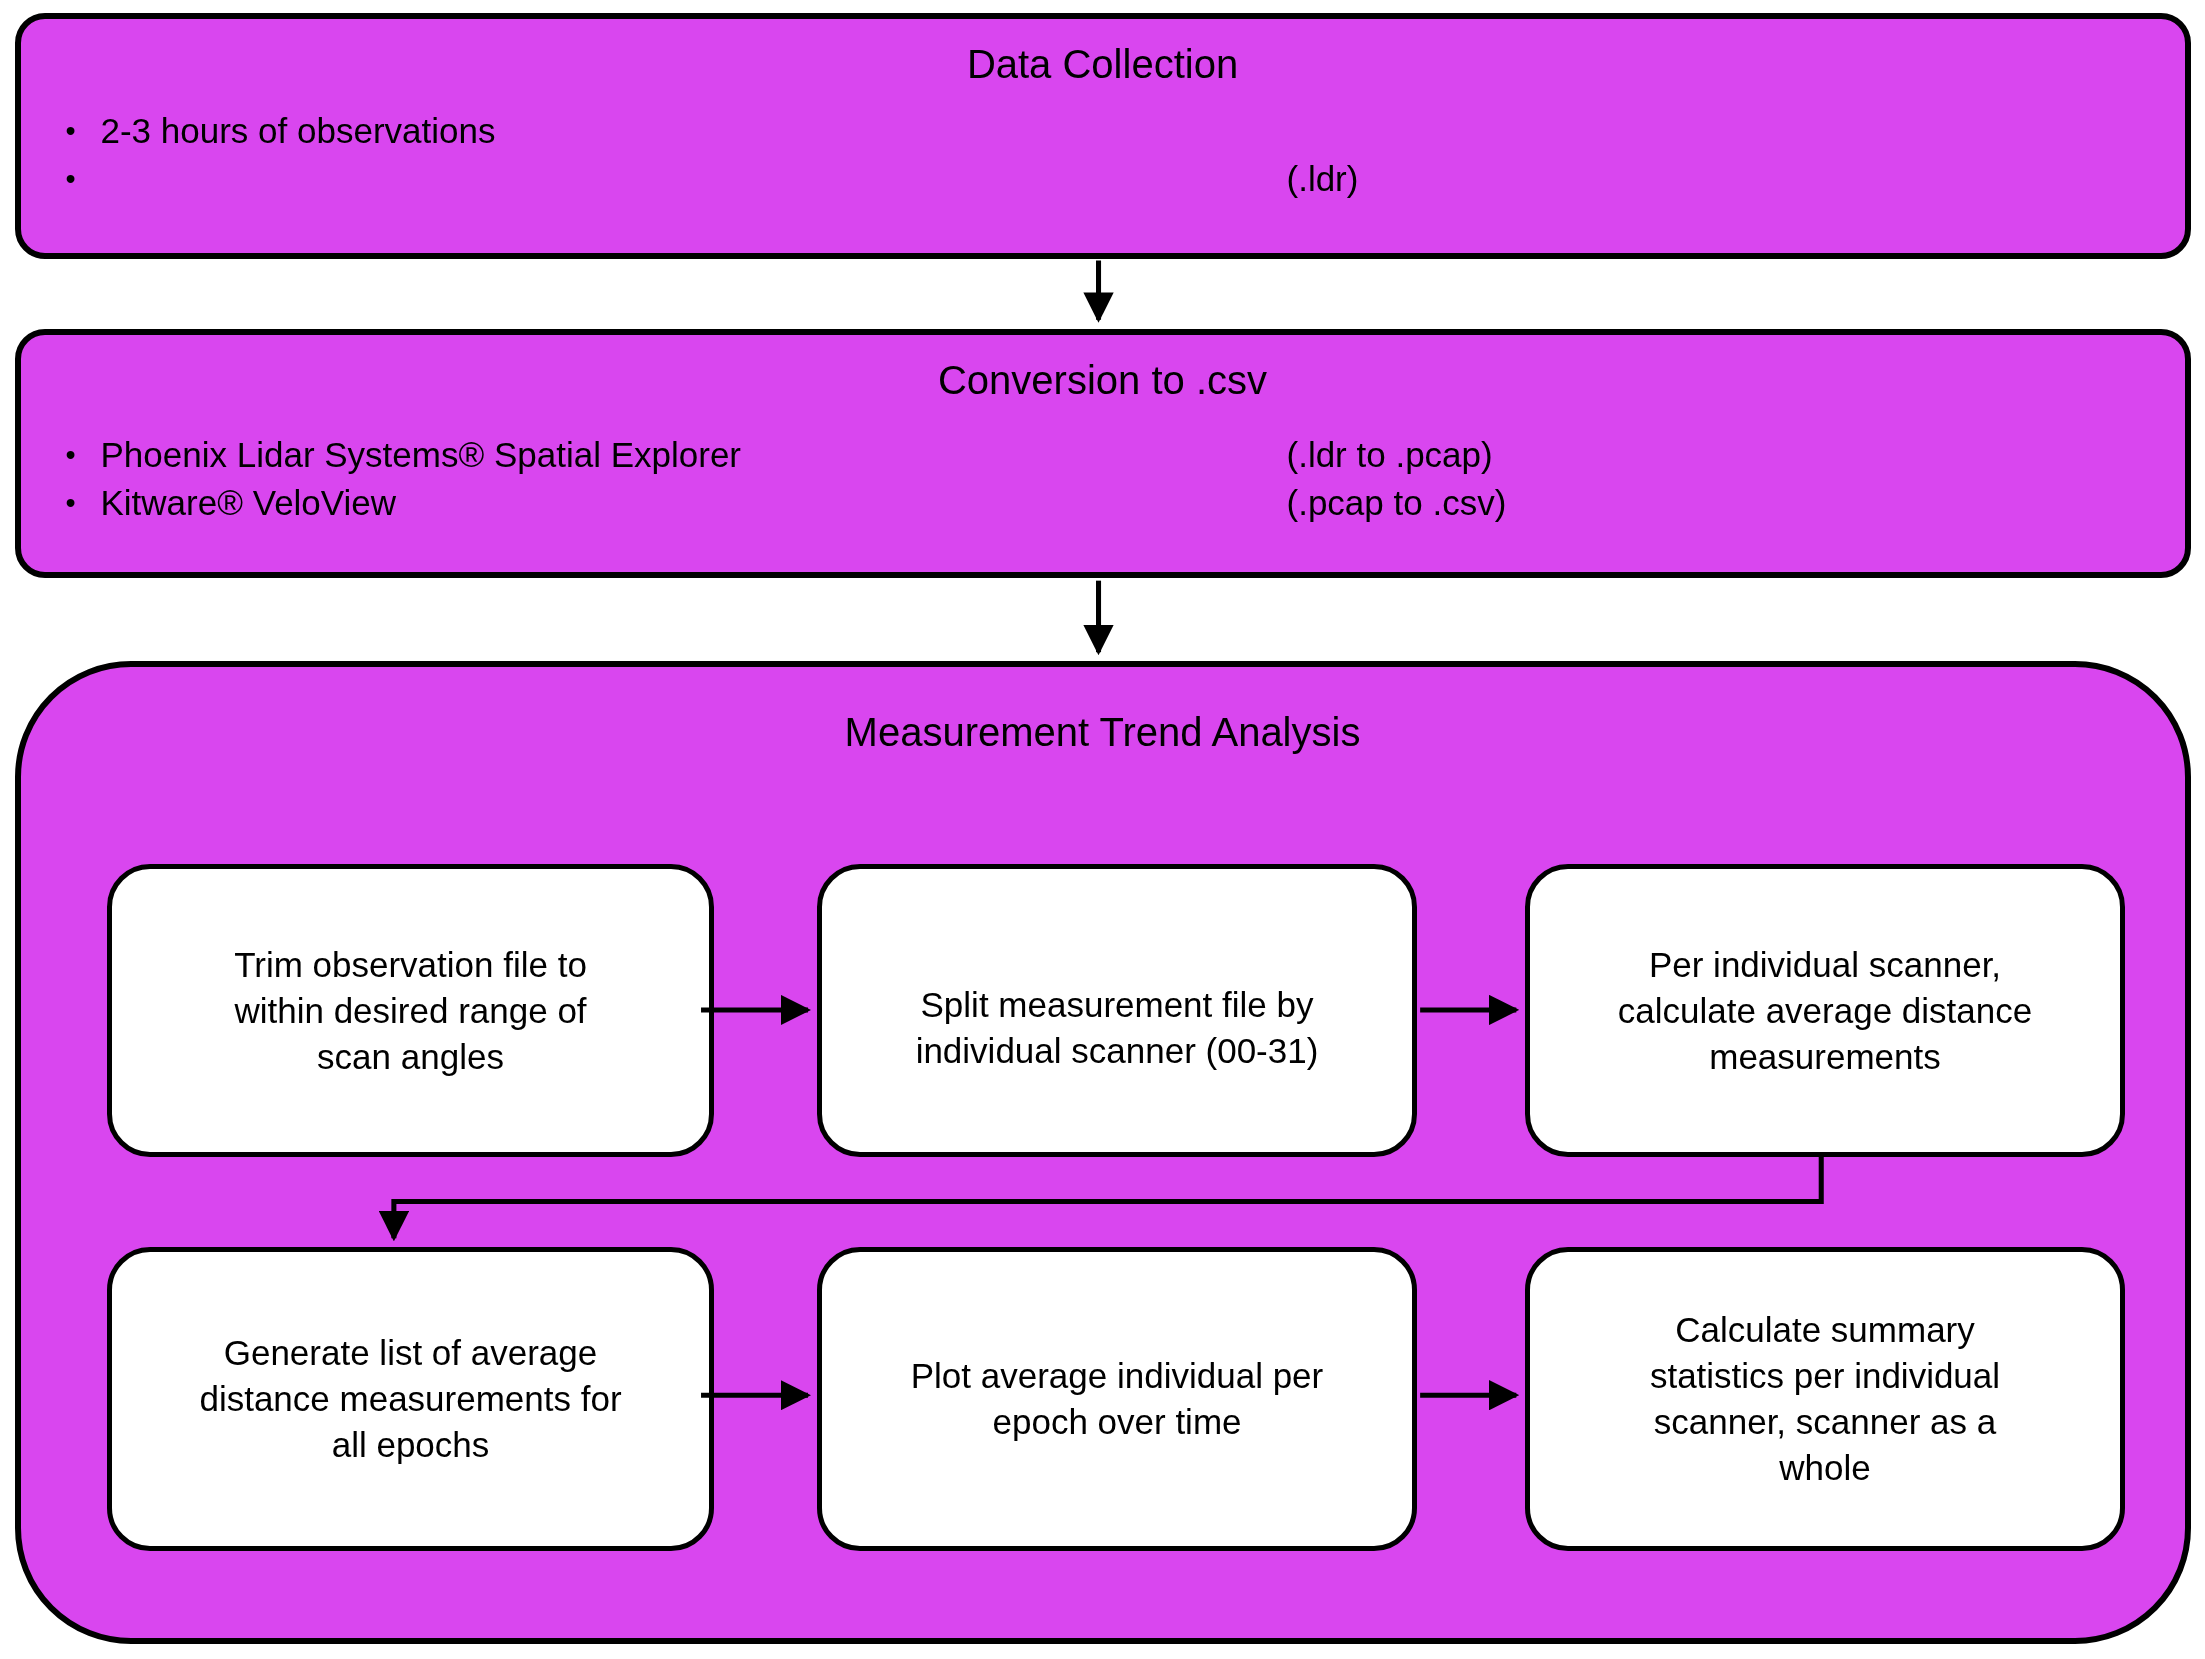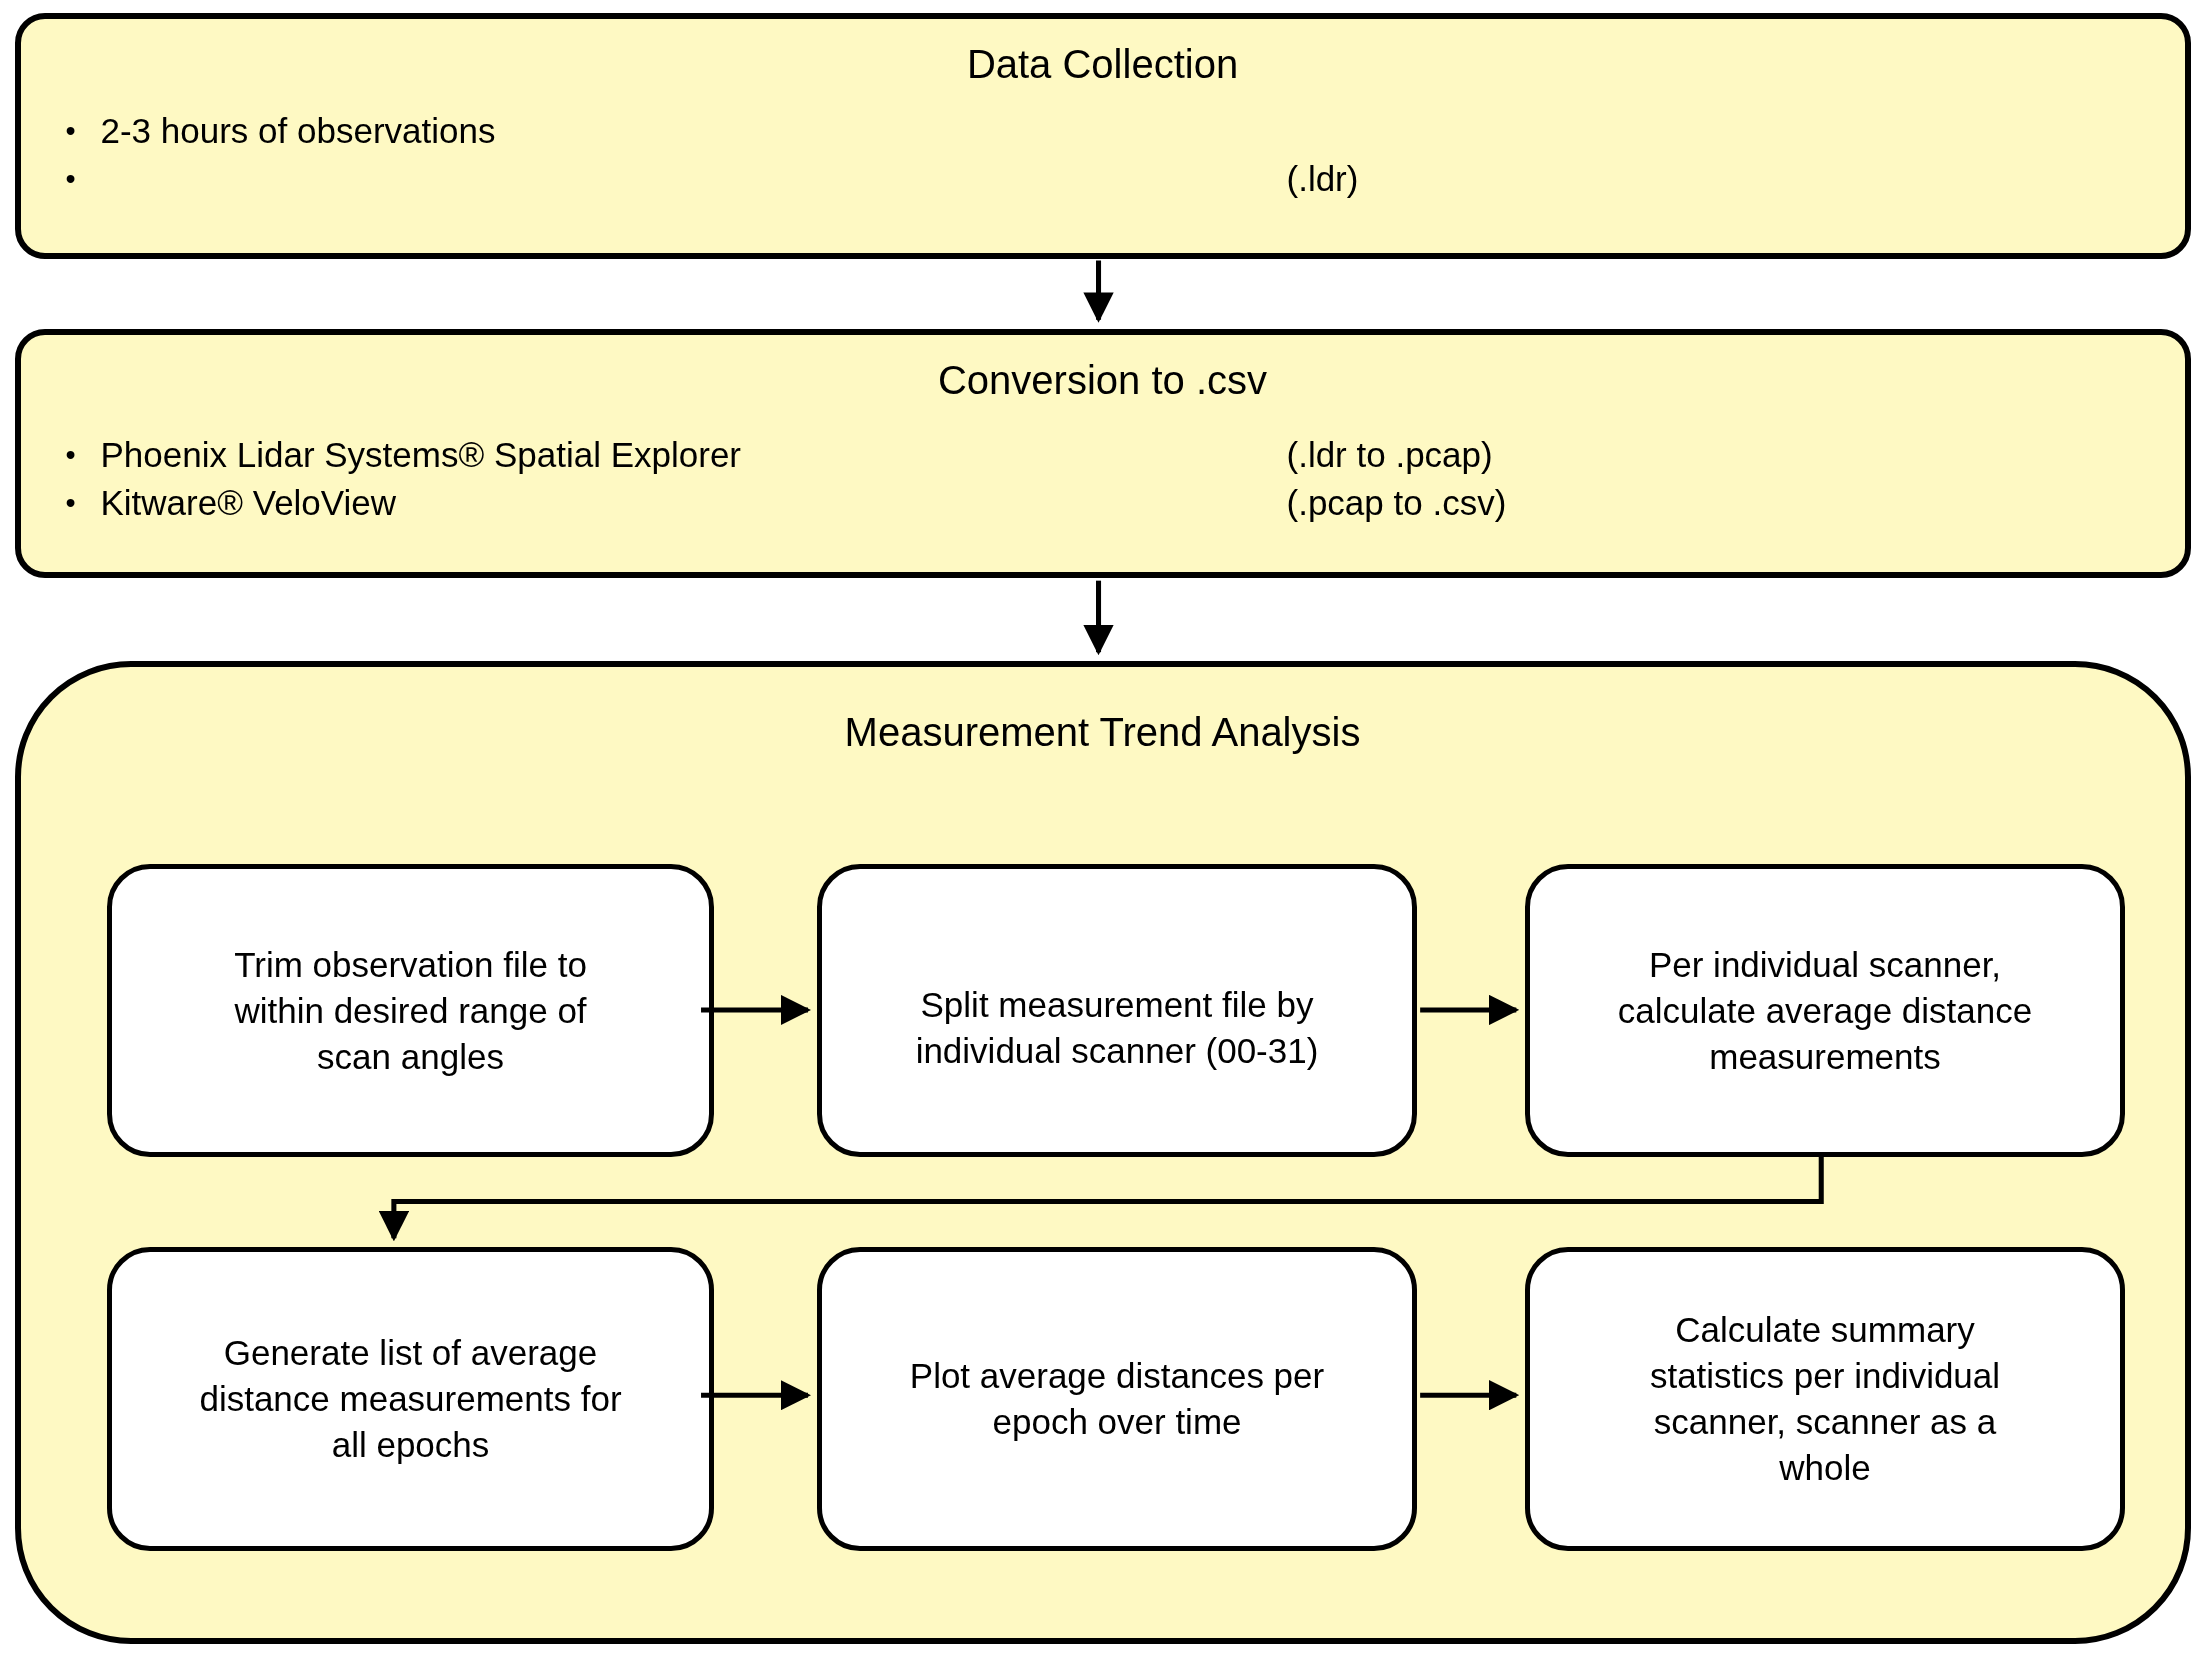--- a/index.html
+++ b/index.html
@@ -15,21 +15,21 @@
     font-family: "Liberation Sans", sans-serif;
     color: #000000;
     overflow: hidden;
   }
   .stage-box {
     position: absolute;
     left: 14.5px;
     width: 2176px;
     border: 6.5px solid #000000;
     border-radius: 30px;
-    background: #fef9c3;
+    background: #d946ef;
     box-sizing: border-box;
   }
   .stage-title {
     text-align: center;
     font-size: 40px;
     line-height: 51px;
     margin-top: 20px;
     white-space: nowrap;
   }
   .bullet-list {
@@ -149,21 +149,21 @@
   <div class="step-box row1 col2 w2">
     <span class="step-label">Split measurement file by individual scanner (00-31)</span>
   </div>
   <div class="step-box row2 col1 w4">
     <span class="step-label">Generate list of average distance measurements for all epochs</span>
   </div>
   <div class="step-box row1 col3 w3">
     <span class="step-label">Per individual scanner, calculate average distance measurements</span>
   </div>
   <div class="step-box row2 col2 w5">
-    <span class="step-label">Plot average distances per epoch over time</span>
+    <span class="step-label">Plot average individual per epoch over time</span>
   </div>
   <div class="step-box row2 col3 w6">
     <span class="step-label">Calculate summary statistics per individual scanner, scanner as a whole</span>
   </div>
 
   <svg id="connectors" viewBox="0 0 3051 2296" xmlns="http://www.w3.org/2000/svg">
     <defs>
       <marker id="ah" viewBox="0 0 10 10" refX="9" refY="5" markerWidth="6" markerHeight="6" orient="auto-start-reverse">
         <path d="M0,0 L10,5 L0,10 z" style="fill:#000000; stroke:none;"></path>
       </marker>

